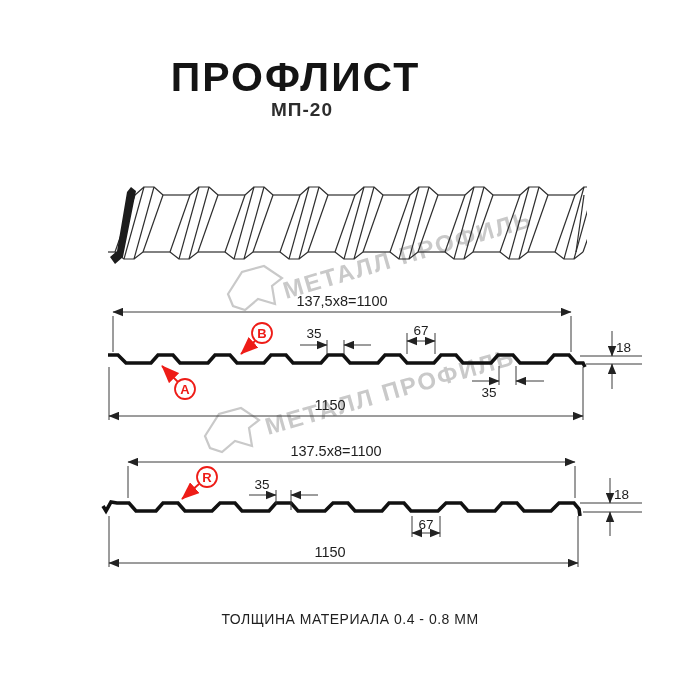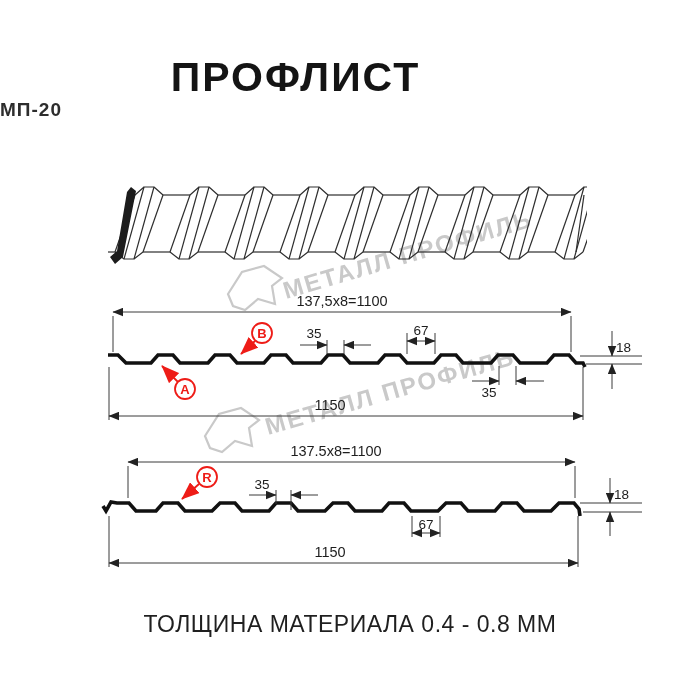--- a/index.html
+++ b/index.html
@@ -1,22 +1,22 @@
 <!DOCTYPE html>
 <html><head>
 <meta charset="utf-8">
 <style>
   html,body{margin:0;padding:0;background:#ffffff;}
   body{width:700px;height:700px;position:relative;font-family:"Liberation Sans",sans-serif;overflow:hidden;}
   .title{position:absolute;top:54px;left:0;width:591px;text-align:center;
          font-size:41px;font-weight:800;letter-spacing:2px;color:#141414;}
-  .subtitle{position:absolute;top:99px;left:0;width:604px;
+  .subtitle{position:absolute;top:99px;left:0;width:604px;text-align:center;
          font-size:19px;font-weight:600;letter-spacing:1px;color:#2d2d2d;}
   .footer{position:absolute;top:611px;left:0;width:700px;text-align:center;
-         font-size:23px;font-weight:500;letter-spacing:0.5px;color:#1f1f1f;}
+         font-size:14px;font-weight:500;letter-spacing:0.5px;color:#1f1f1f;}
   svg{position:absolute;top:0;left:0;}
   .thin{stroke:#3a3a3a;stroke-width:1;fill:none;}
   .profile{stroke:#111111;stroke-width:3.6;fill:none;stroke-linejoin:miter;}
   .dim{font-size:13.5px;fill:#1d1d1d;}
   .dimbig{font-size:14.5px;fill:#1d1d1d;}
   .red{stroke:#ee1c17;fill:none;stroke-width:1.8;}
   .redtxt{font-size:13px;font-weight:700;fill:#ee1c17;}
   .wm{fill:#c9c9c9;font-size:24px;font-weight:700;letter-spacing:2px;}
   .wmlogo{stroke:#c9c9c9;stroke-width:2.2;fill:none;stroke-linejoin:miter;}
   .sheet{stroke:#2e2e2e;stroke-width:1.2;fill:none;stroke-linejoin:round;}

